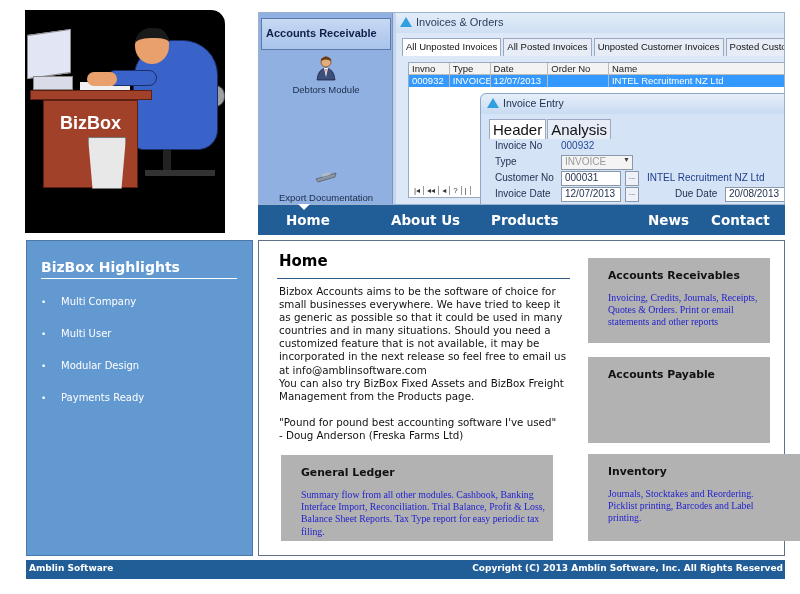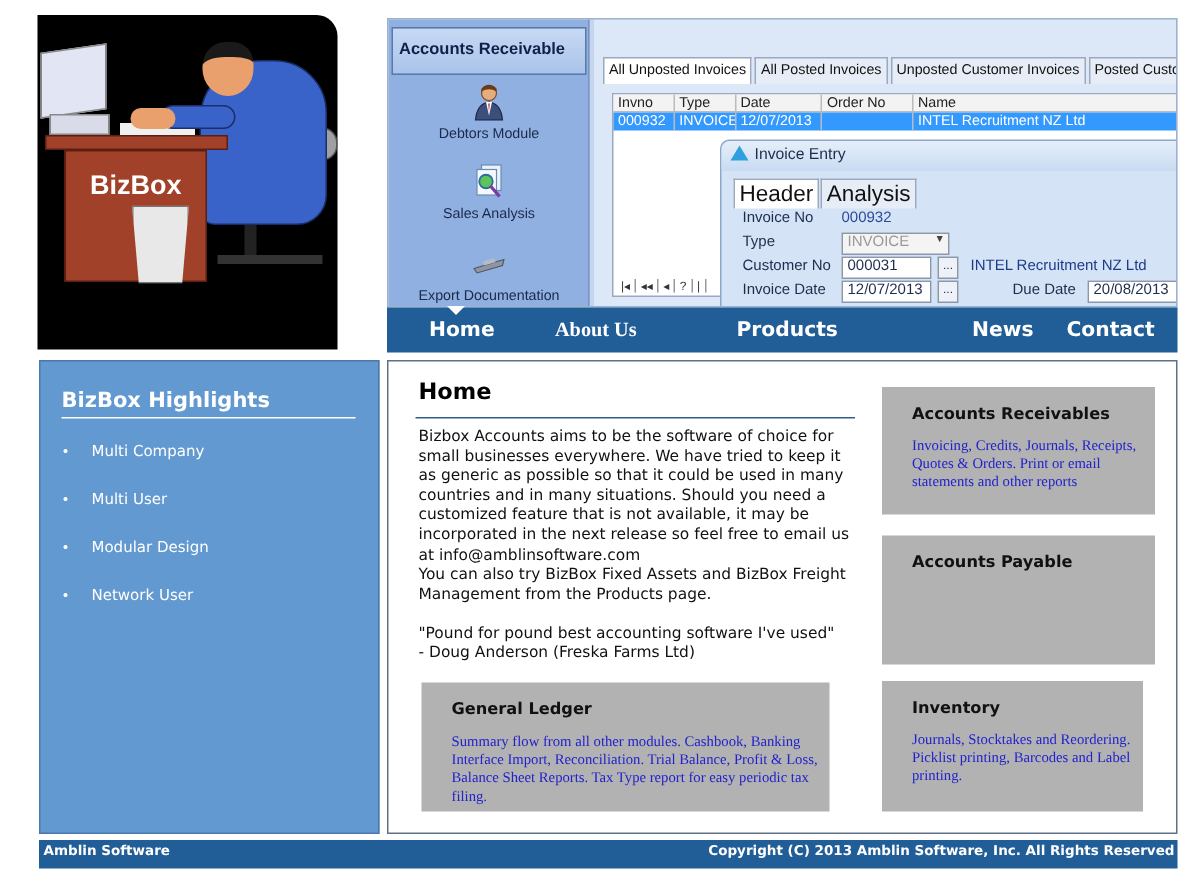--- a/index.html
+++ b/index.html
@@ -71,21 +71,21 @@
   #main-rule { position: absolute; left: 18px; top: 37px; width: 293px; height: 1px; background: #2f5d8a; }
   #main-body { position: absolute; left: 20px; top: 44px; width: 295px; font-family: "DejaVu Sans", sans-serif; font-size: 10.3px; line-height: 13.1px; color: #111; white-space: pre-line; }
 
   .card { position: absolute; background: #b2b2b2; }
   .card-title { font-family: "DejaVu Sans", sans-serif; font-weight: bold; font-size: 10.8px; color: #111; position: absolute; left: 20px; top: 11px; }
   .card-text { font-family: Liberation Serif, serif; font-size: 9.8px; line-height: 12.2px; color: #2222cc; position: absolute; left: 20px; top: 34px; }
   #card-gl { left: 22px; top: 214px; width: 272px; height: 86px; }
   #card-gl .card-text { width: 250px; }
   #card-ar { left: 329px; top: 17px; width: 182px; height: 85px; }
   #card-ap { left: 329px; top: 116px; width: 182px; height: 86px; }
-  #card-inv { left: 329px; top: 213px; width: 174px; height: 87px; }
+  #card-inv { left: 329px; top: 213px; width: 212px; height: 87px; }
   #card-ar .card-text, #card-ap .card-text, #card-inv .card-text { width: 160px; }
 
   
   #footer { position: absolute; left: 26px; top: 560px; width: 759px; height: 19px; background: #215d97; }
   #footer-left { position: absolute; left: 3px; top: 3px; font-family: "DejaVu Sans", sans-serif; font-weight: bold; font-size: 9px; color: #fff; }
   #footer-right { position: absolute; right: 2px; top: 3px; font-family: "DejaVu Sans", sans-serif; font-weight: bold; font-size: 9px; color: #fff; }
 </style>
 </head>
 <body>
 
@@ -113,39 +113,33 @@
     <div class="ar-item" style="top:42px;">
       <svg class="ar-icon" viewBox="0 0 22 26">
         <circle cx="11" cy="7" r="5" fill="#e4ad7c" stroke="#7a4a22" stroke-width="0.8"></circle>
         <path d="M6 4 Q11 -1 16 4 L16 6 Q11 3 6 6 Z" fill="#6b3b16"></path>
         <path d="M2 25 Q3 14 11 13 Q19 14 20 25 Z" fill="#3c4e7a" stroke="#1c2545" stroke-width="0.8"></path>
         <path d="M9 13 L11 22 L13 13 Z" fill="#fff"></path>
         <path d="M10.5 14 L11 20 L11.5 14 Z" fill="#b0202a"></path>
       </svg>
       <span>Debtors Module</span>
     </div>
-    <div class="ar-item" style="top:95px;">
-      <svg class="ar-icon" viewBox="0 0 22 26">
-        <rect x="6" y="2" width="13" height="17" fill="#eaf2fb" stroke="#6d8bb0" stroke-width="0.8"></rect>
-        <rect x="3" y="5" width="13" height="17" fill="#f5f9fd" stroke="#6d8bb0" stroke-width="0.8"></rect>
-        <circle cx="9" cy="13" r="4.5" fill="#5cc45a" stroke="#2b6d9e" stroke-width="1.2"></circle>
-        <line x1="12" y1="16" x2="18" y2="23" stroke="#7a3aa0" stroke-width="2.2"></line>
-      </svg>
-      <span>Sales Analysis</span>
-    </div>
     <div class="ar-item" style="top:150px;">
       <svg class="ar-icon" viewBox="0 0 22 26" style="width:30px;">
         <path d="M1 16 L21 10 L20 14 L3 19 Z" fill="#8d96a2" stroke="#4e5561" stroke-width="0.7"></path>
         <rect x="7" y="10" width="8" height="3" fill="#b3bbc5" transform="rotate(-16 11 11)"></rect>
       </svg>
       <span>Export Documentation</span>
     </div>
   </div>
 
   <div id="inv-window">
+    <div id="inv-title">
+      <span class="tri-icon"></span><span>Invoices &amp; Orders</span>
+    </div>
     <div id="inv-tabs">
       <div class="inv-tab active">All Unposted Invoices</div>
       <div class="inv-tab">All Posted Invoices</div>
       <div class="inv-tab">Unposted Customer Invoices</div>
       <div class="inv-tab">Posted Custome</div>
     </div>
     <div id="inv-grid">
       <div id="inv-grid-head">
         <div class="gc gc1">Invno</div>
         <div class="gc gc2">Type</div>
@@ -198,33 +192,33 @@
         <span style="position:absolute; left:180px; top:0; white-space:nowrap;">Due Date</span>
         <span class="entry-box" style="left:230px; width:60px;">20/08/2013</span>
       </div>
     </div>
   </div>
 </div>
 
 <div id="navbar">
   <div id="nav-pointer"></div>
   <a class="nav-item" style="left:28px;">Home</a>
-  <a class="nav-item" style="left:112px;font-family:Liberation Serif, serif;">About Us</a>
+  <a class="nav-item" style="left:133px;">About Us</a>
   <a class="nav-item" style="left:233px;">Products</a>
   <a class="nav-item" style="left:353px;margin-left:37px;">News</a>
   <a class="nav-item" style="left:453px;">Contact</a>
 </div>
 
 <div id="sidebar">
   <div id="sidebar-title">BizBox Highlights</div>
   <div id="sidebar-rule"></div>
   <div class="hl-item" style="top:55px;"><span class="hl-bullet">•</span><span>Multi Company</span></div>
   <div class="hl-item" style="top:87px;"><span class="hl-bullet">•</span><span>Multi User</span></div>
   <div class="hl-item" style="top:119px;"><span class="hl-bullet">•</span><span>Modular Design</span></div>
-  <div class="hl-item" style="top:151px;"><span class="hl-bullet">•</span><span>Network User</span></div>
+  <div class="hl-item" style="top:151px;"><span class="hl-bullet">•</span><span>Payments Ready</span></div>
 </div>
 
 <div id="main">
   <div id="main-title">Home</div>
   <div id="main-rule"></div>
   <div id="main-body">Bizbox Accounts aims to be the software of choice for small businesses everywhere. We have tried to keep it as generic as possible so that it could be used in many countries and in many situations. Should you need a customized feature that is not available, it may be incorporated in the next release so feel free to email us at info@amblinsoftware.com
 You can also try BizBox Fixed Assets and BizBox Freight Management from the Products page.
 
 "Pound for pound best accounting software I've used"
 - Doug Anderson (Freska Farms Ltd)</div>

